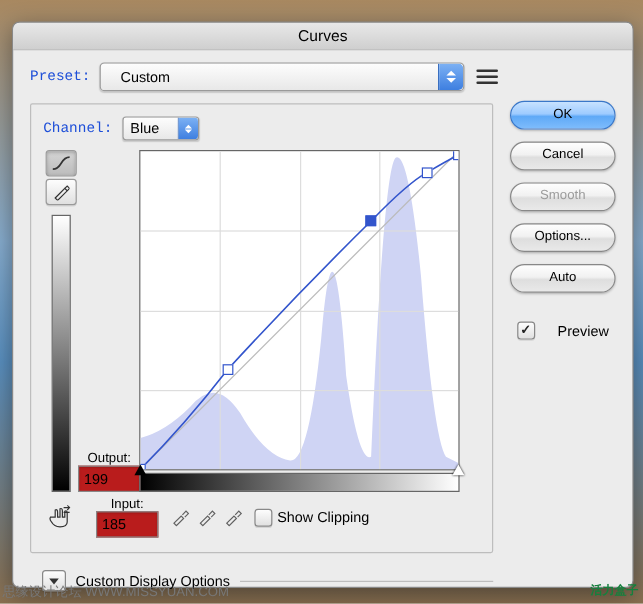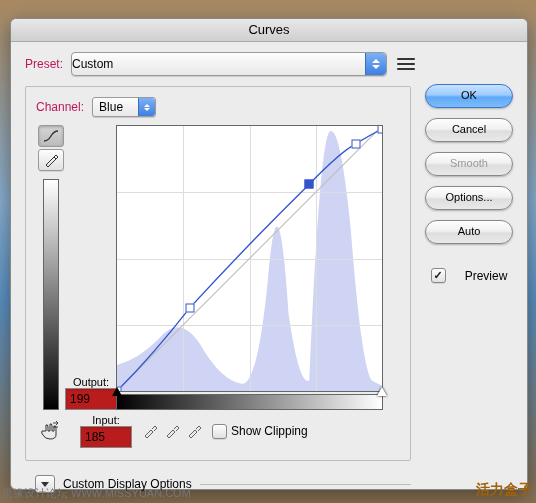--- a/index.html
+++ b/index.html
@@ -26,30 +26,30 @@
     height: 22px;
     background: linear-gradient(#e8e8e8, #cfcfcf);
     border-bottom: 1px solid #aaa;
     border-radius: 6px 6px 0 0;
     text-align: center;
     font-size: 13px;
     line-height: 22px;
   }
   .row { display: flex; align-items: center; }
   .preset-row { padding: 10px 14px 6px 14px; gap: 8px; }
-  .label { color: #be185d; }
+  .label { color: #1d4ed8; font-family: Liberation Mono, monospace; }
   .select {
     flex: 1;
     background: linear-gradient(#fdfdfd, #e8e8e8);
     border: 1px solid #9a9a9a;
     border-radius: 4px;
     height: 22px;
     display: flex;
     align-items: center;
-    padding: 0 0 0 0;
+    padding: 0 0 0 16px;
     box-shadow: 0 1px 1px rgba(0,0,0,.15);
     position: relative;
   }
   .select-arrows {
     position: absolute;
     right: 0; top: 0;
     width: 20px; height: 100%;
     background: linear-gradient(#7cb1f4, #3e7fe0);
     border-radius: 0 4px 4px 0;
     display: flex;
@@ -201,21 +201,21 @@
     color:#000;
   }
   .aqua-btn.default {
     background: linear-gradient(#c7e2ff 0%, #9ecbff 45%, #5fa9f7 55%, #7ebcfc 100%);
     border-color:#3a77c8;
   }
   .aqua-btn.disabled { color:#9b9b9b; }
   .preview-row { display:flex; align-items:center; gap:19px; margin-top:14px; justify-content:center;}
   .hand-tool { width:28px; display:flex;align-items:center;justify-content:center;}
   .footer-wm{position:absolute;left:2px;bottom:2px;font-size:11px;color:#777; font-family:Arial;}
-  .footer-wm2{position:absolute;right:4px;bottom:4px;font-size:14px;color:#a16207;font-weight:bold;font-family:"SimHei",Arial;}
+  .footer-wm2{position:absolute;right:4px;bottom:4px;font-size:10px;color:#15803d;font-weight:bold;font-family:"SimHei",Arial;}
 </style>
 </head>
 <body>
 
 <div class="window">
   <div class="titlebar">
     <span>Curves</span>
   </div>
 
   <div class="row preset-row">

